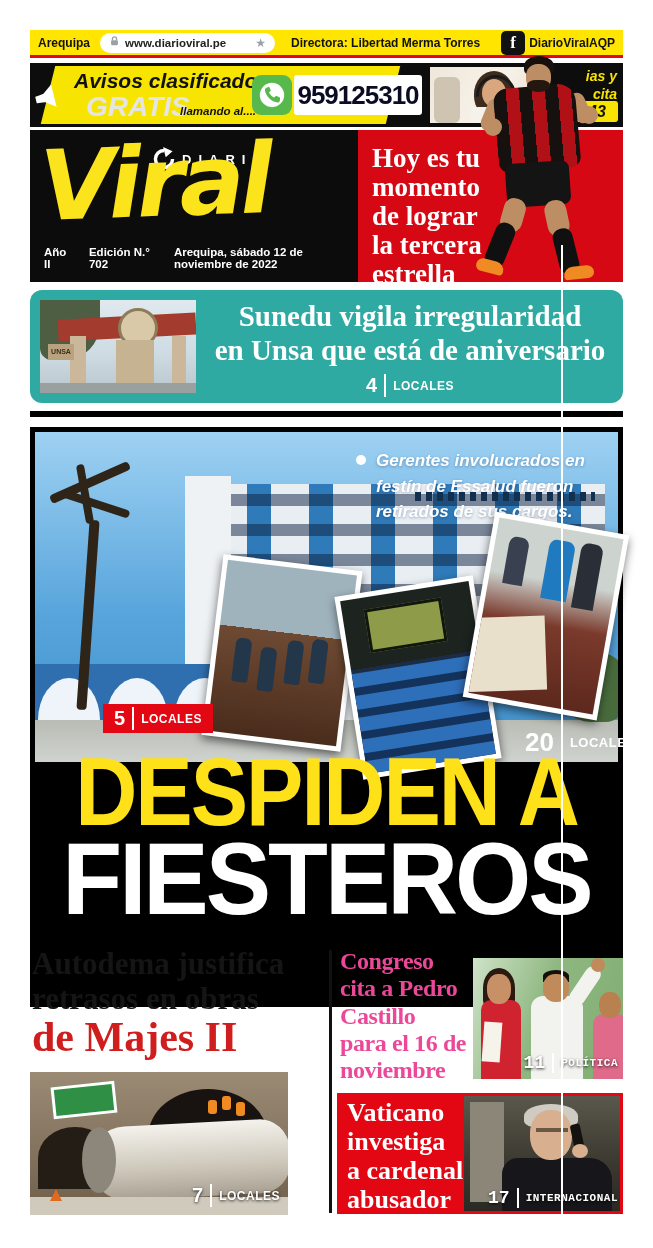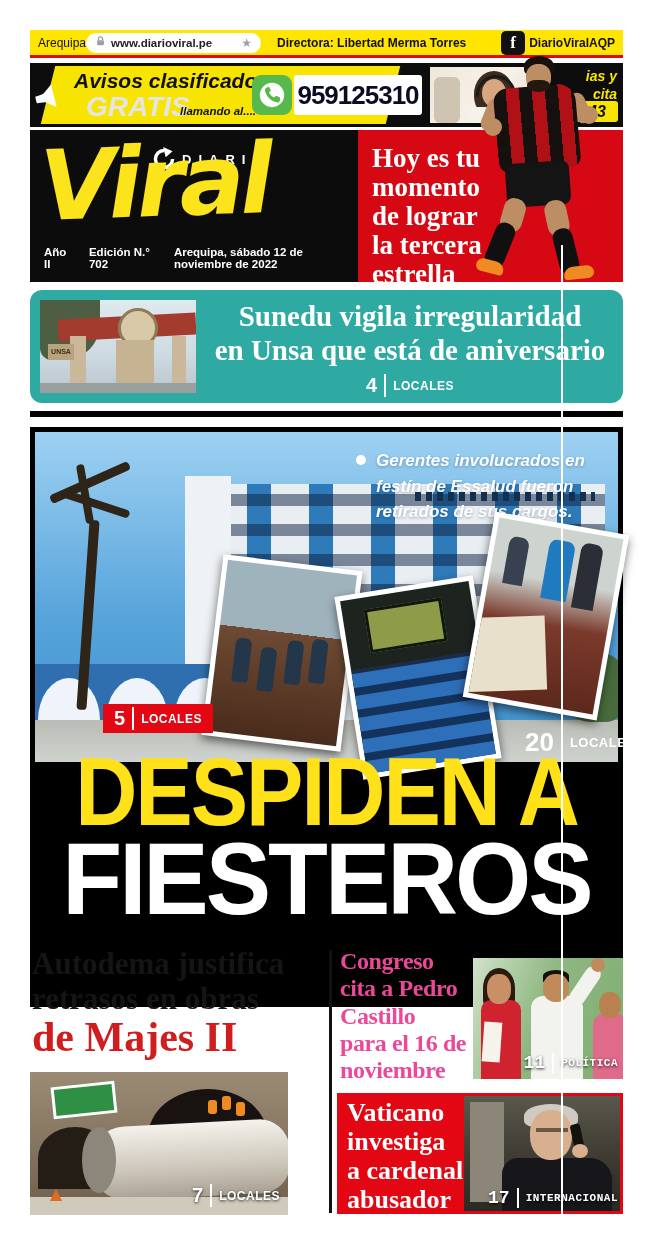--- a/index.html
+++ b/index.html
@@ -5,21 +5,21 @@
   html,body{margin:0;padding:0;background:#fff;}
   #page{position:relative;width:653px;height:1248px;background:#fff;overflow:hidden;
         font-family:"Liberation Sans",sans-serif;}
   .abs{position:absolute;}
   .pre{white-space:pre-line;}
 
   
   #topbar{left:30px;top:30px;width:593px;height:28px;background:#ffe500;
           border-bottom:3px solid #e30613;display:flex;align-items:center;
           padding:0 8px;box-sizing:border-box;font-size:12px;font-weight:700;color:#111;}
-  #topbar .region{font-weight:400;text-align:center;}
+  #topbar .region{margin-right:10px;font-weight:700;text-align:center;}
   .urlpill{display:flex;align-items:center;gap:5px;background:#fff;border-radius:11px;
            height:20px;padding:0 9px;width:175px;box-sizing:border-box;}
   .urlpill .url{font-size:11.5px;font-weight:700;color:#222;}
   .urlpill .star{margin-left:auto;color:#9aa0a6;font-size:12px;font-family:"DejaVu Sans",sans-serif;}
   .director{margin-left:16px;}
   .director .lbl{font-weight:900;}
   .fb{margin-left:auto;width:24px;height:24px;background:#111;border-radius:5px;color:#fff;
       display:flex;align-items:center;justify-content:center;
       font:900 17px "Liberation Serif",serif;}
   .handle{font-weight:800;margin-left:4px;}

